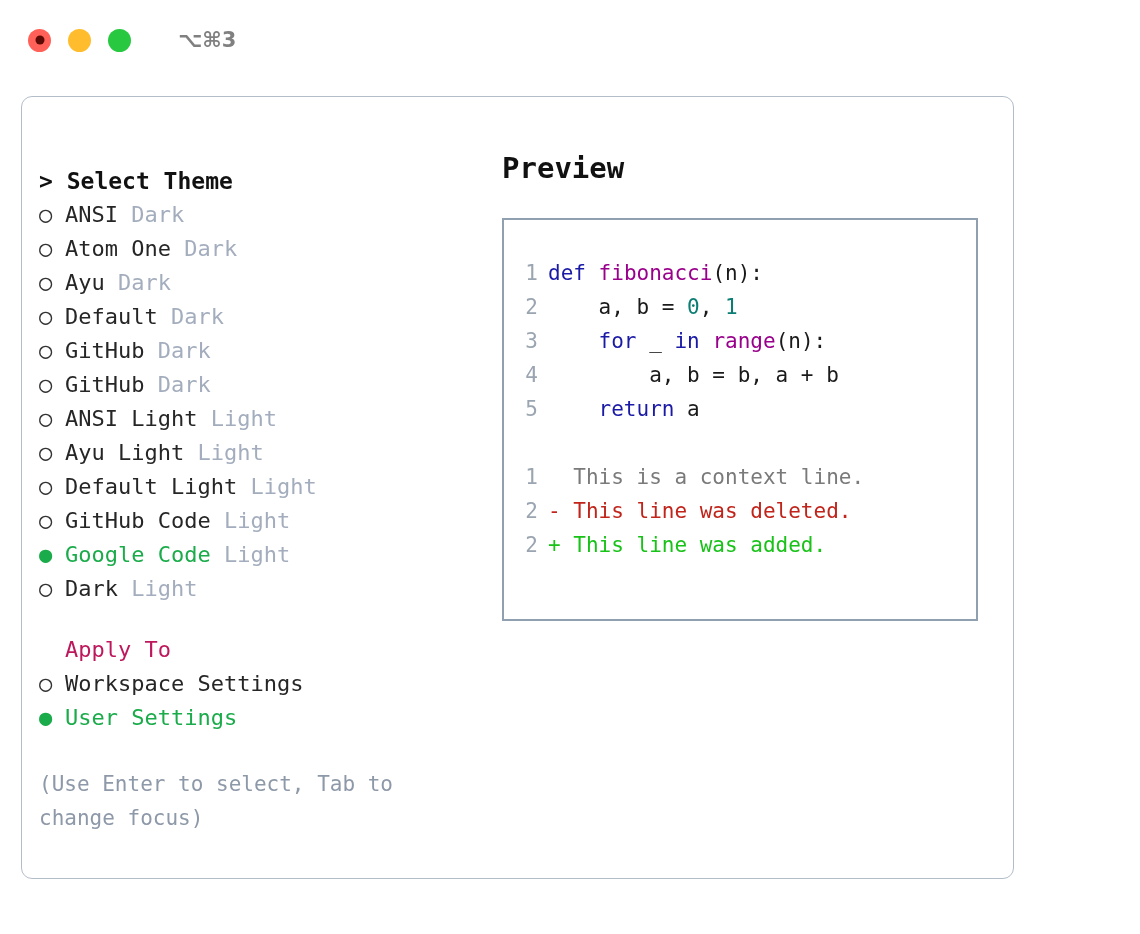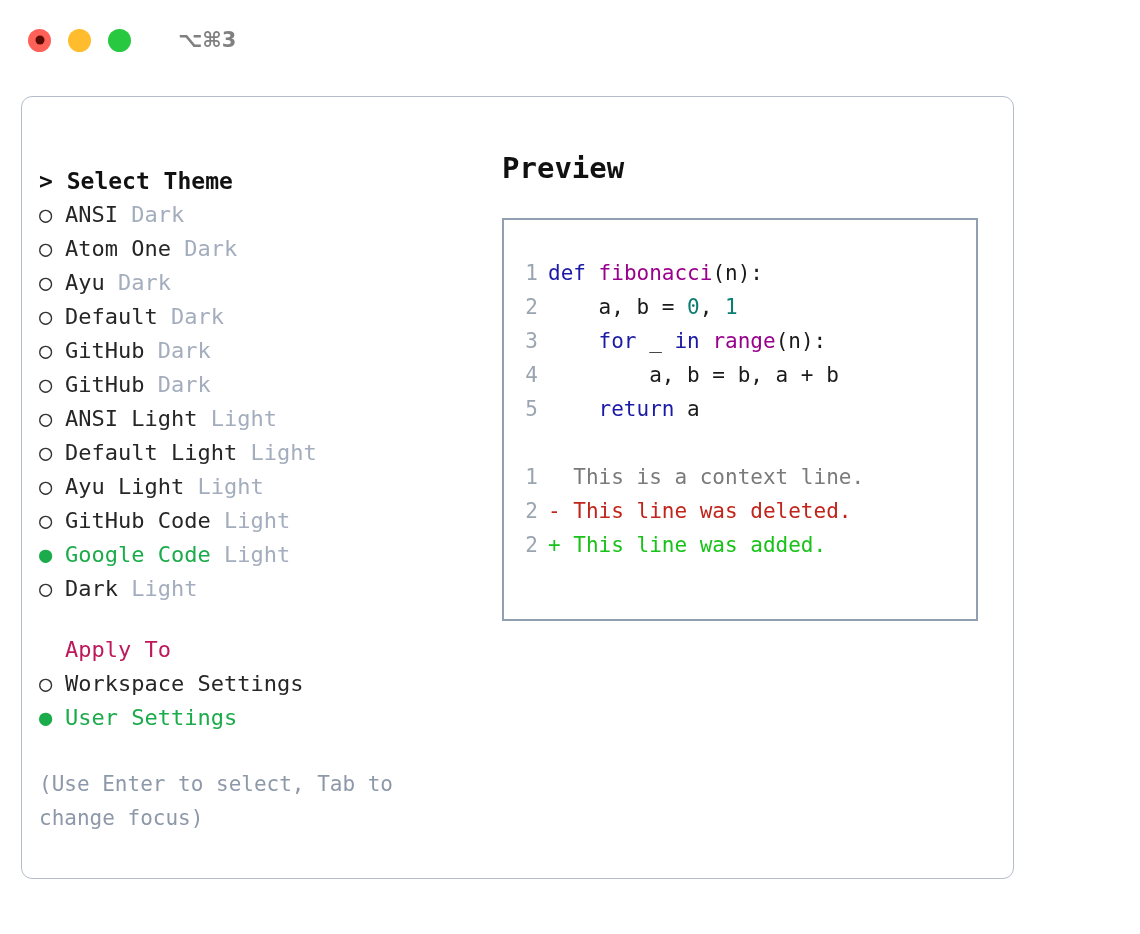--- a/index.html
+++ b/index.html
@@ -198,22 +198,22 @@
     <div id="left-col">
       <div class="section-head">&gt; Select Theme</div>
       <div id="theme-list">
           <div class="opt-row"><span class="marker">○</span><span class="opt-label">ANSI</span><span class="opt-badge"> Dark</span></div>
           <div class="opt-row"><span class="marker">○</span><span class="opt-label">Atom One</span><span class="opt-badge"> Dark</span></div>
           <div class="opt-row"><span class="marker">○</span><span class="opt-label">Ayu</span><span class="opt-badge"> Dark</span></div>
           <div class="opt-row"><span class="marker">○</span><span class="opt-label">Default</span><span class="opt-badge"> Dark</span></div>
           <div class="opt-row"><span class="marker">○</span><span class="opt-label">GitHub</span><span class="opt-badge"> Dark</span></div>
           <div class="opt-row"><span class="marker">○</span><span class="opt-label">GitHub</span><span class="opt-badge"> Dark</span></div>
           <div class="opt-row"><span class="marker">○</span><span class="opt-label">ANSI Light</span><span class="opt-badge"> Light</span></div>
+          <div class="opt-row"><span class="marker">○</span><span class="opt-label">Ayu Light</span><span class="opt-badge"> Light</span></div>
           <div class="opt-row"><span class="marker">○</span><span class="opt-label">Default Light</span><span class="opt-badge"> Light</span></div>
-          <div class="opt-row"><span class="marker">○</span><span class="opt-label">Ayu Light</span><span class="opt-badge"> Light</span></div>
           <div class="opt-row"><span class="marker">○</span><span class="opt-label">GitHub Code</span><span class="opt-badge"> Light</span></div>
           <div class="opt-row selected"><span class="marker sel">●</span><span class="opt-label">Google Code</span><span class="opt-badge"> Light</span></div>
           <div class="opt-row"><span class="marker">○</span><span class="opt-label">Dark</span><span class="opt-badge"> Light</span></div>
         </div>
 
       <div class="spacer-sm"></div>
 
       <div class="subhead">Apply To</div>
       <div id="apply-list">
           <div class="opt-row"><span class="marker">○</span><span class="opt-label">Workspace Settings</span></div>

